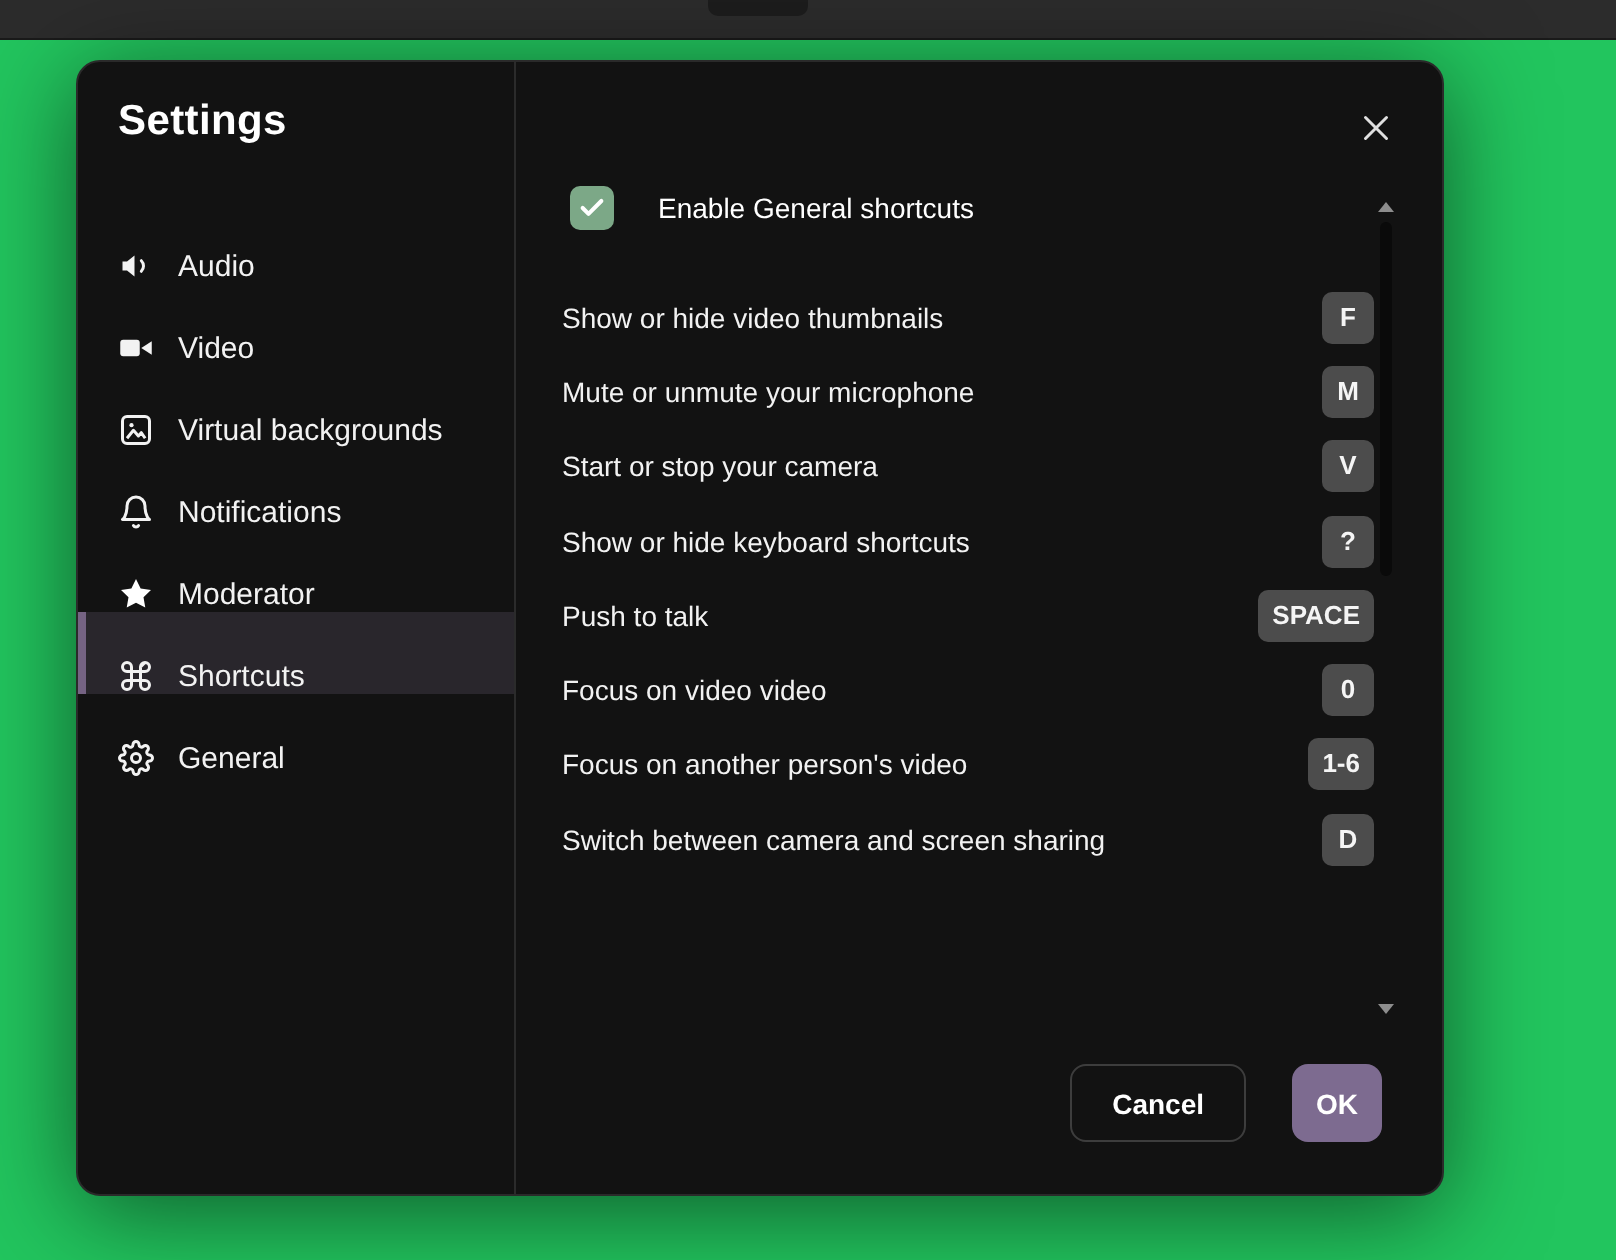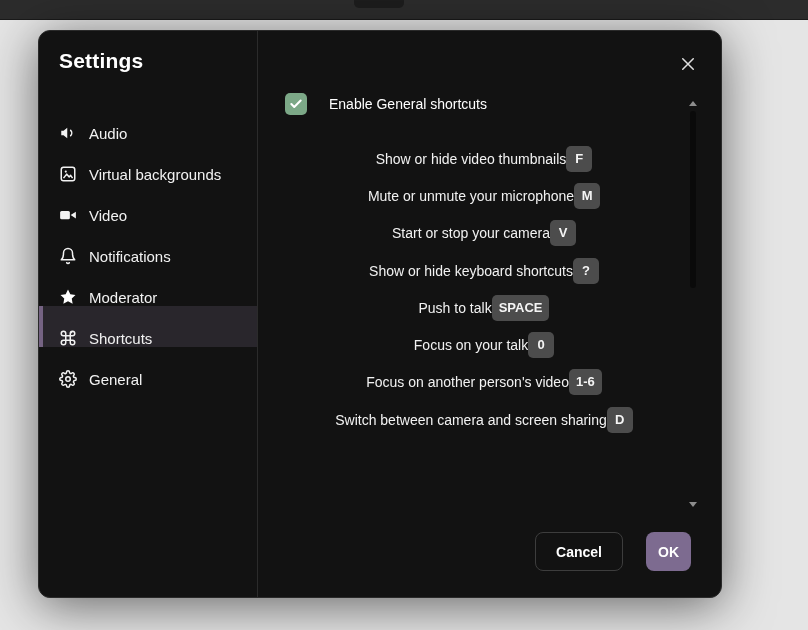--- a/index.html
+++ b/index.html
@@ -6,21 +6,21 @@
     --accent: #7d6b90;
     --green: #7ca887;
     --badge: #4c4c4c;
     --selected-border: #756383;
   }
   * { margin: 0; padding: 0; box-sizing: border-box; }
   html, body { background: #272727; }
   .stage {
     position: relative;
     width: 808px; height: 630px;
-    background: #e5e5e5;
+    background: #22c55e;
     font-family: "Liberation Sans", sans-serif;
     overflow: hidden;
     color: #f2f2f2;
   }
   .top-strip {
     position: absolute; top: 0; left: 0; right: 0; height: 20px;
     background: #2c2c2c; border-bottom: 1px solid #1a1a1a;
   }
   .top-tab {
     position: absolute; top: 0; left: 354px; width: 50px; height: 8px;
@@ -73,21 +73,21 @@
   .checkbox {
     width: 22px; height: 22px; border-radius: 5px;
     background: var(--green);
     display: flex; align-items: center; justify-content: center;
     cursor: pointer;
   }
   .checkbox-label { font-size: 14px; color: #ffffff; }
   .shortcut-list { position: absolute; top: 109px; left: 23px; right: 34px; }
   .shortcut-row {
     height: 37.3px;
-    display: flex; justify-content: center; align-items: center;
+    display: flex; justify-content: space-between; align-items: center;
   }
   .shortcut-action { font-size: 14px; color: #f2f2f2; }
   .key-badge {
     min-width: 26px; height: 26px; line-height: 26px;
     padding: 0 7px; border-radius: 5px;
     background: var(--badge); color: #f5f5f5;
     font-size: 13px; font-weight: 600; text-align: center;
   }
   
   .scrollbar { position: absolute; top: 68px; bottom: 88px; right: 24px; width: 8px; }
@@ -136,37 +136,37 @@
             <svg width="18" height="18" viewBox="0 0 24 24" fill="none" stroke="#f2f2f2" stroke-width="2" stroke-linecap="round" stroke-linejoin="round">
               <polygon points="11 5 6 9 3 9 3 15 6 15 11 19 11 5" fill="#f2f2f2" stroke="none"></polygon>
               <path d="M15.54 8.46a5 5 0 0 1 0 7.07"></path>
             </svg>
           </span>
           <span class="nav-label">Audio</span>
         </div>
 
         <div class="nav-item">
           <span class="nav-icon">
+            <svg width="18" height="18" viewBox="0 0 24 24" fill="#f2f2f2">
+              <rect x="1.5" y="6.5" width="13" height="11" rx="2"></rect>
+              <path d="M15.5 12l7-4.5v9L15.5 12z"></path>
+            </svg>
+          </span>
+          <span class="nav-label">Video</span>
+        </div>
+
+        <div class="nav-item">
+          <span class="nav-icon">
             <svg width="18" height="18" viewBox="0 0 24 24" fill="none" stroke="#f2f2f2" stroke-width="2" stroke-linejoin="round">
               <rect x="3" y="3" width="18" height="18" rx="3"></rect>
               <circle cx="9" cy="8.8" r="1.4" fill="#f2f2f2" stroke="none"></circle>
               <path d="M6 17.5l4.3-5.3 3.3 3.8 1.9-2.2 2.6 3.7"></path>
             </svg>
           </span>
           <span class="nav-label">Virtual backgrounds</span>
-        </div>
-
-        <div class="nav-item">
-          <span class="nav-icon">
-            <svg width="18" height="18" viewBox="0 0 24 24" fill="#f2f2f2">
-              <rect x="1.5" y="6.5" width="13" height="11" rx="2"></rect>
-              <path d="M15.5 12l7-4.5v9L15.5 12z"></path>
-            </svg>
-          </span>
-          <span class="nav-label">Video</span>
         </div>
 
         <div class="nav-item">
           <span class="nav-icon">
             <svg width="18" height="18" viewBox="0 0 24 24" fill="none" stroke="#f2f2f2" stroke-width="2" stroke-linecap="round" stroke-linejoin="round">
               <path d="M18 8A6 6 0 0 0 6 8c0 7-3 9-3 9h18s-3-2-3-9"></path>
               <path d="M13.73 21a2 2 0 0 1-3.46 0"></path>
             </svg>
           </span>
           <span class="nav-label">Notifications</span>
@@ -239,21 +239,21 @@
         </div>
         <div class="shortcut-row">
           <span class="shortcut-action">Show or hide keyboard shortcuts</span>
           <span class="key-badge">?</span>
         </div>
         <div class="shortcut-row">
           <span class="shortcut-action">Push to talk</span>
           <span class="key-badge">SPACE</span>
         </div>
         <div class="shortcut-row">
-          <span class="shortcut-action">Focus on your talk</span>
+          <span class="shortcut-action">Focus on video video</span>
           <span class="key-badge">0</span>
         </div>
         <div class="shortcut-row">
           <span class="shortcut-action">Focus on another person's video</span>
           <span class="key-badge">1-6</span>
         </div>
         <div class="shortcut-row">
           <span class="shortcut-action">Switch between camera and screen sharing</span>
           <span class="key-badge">D</span>
         </div>

